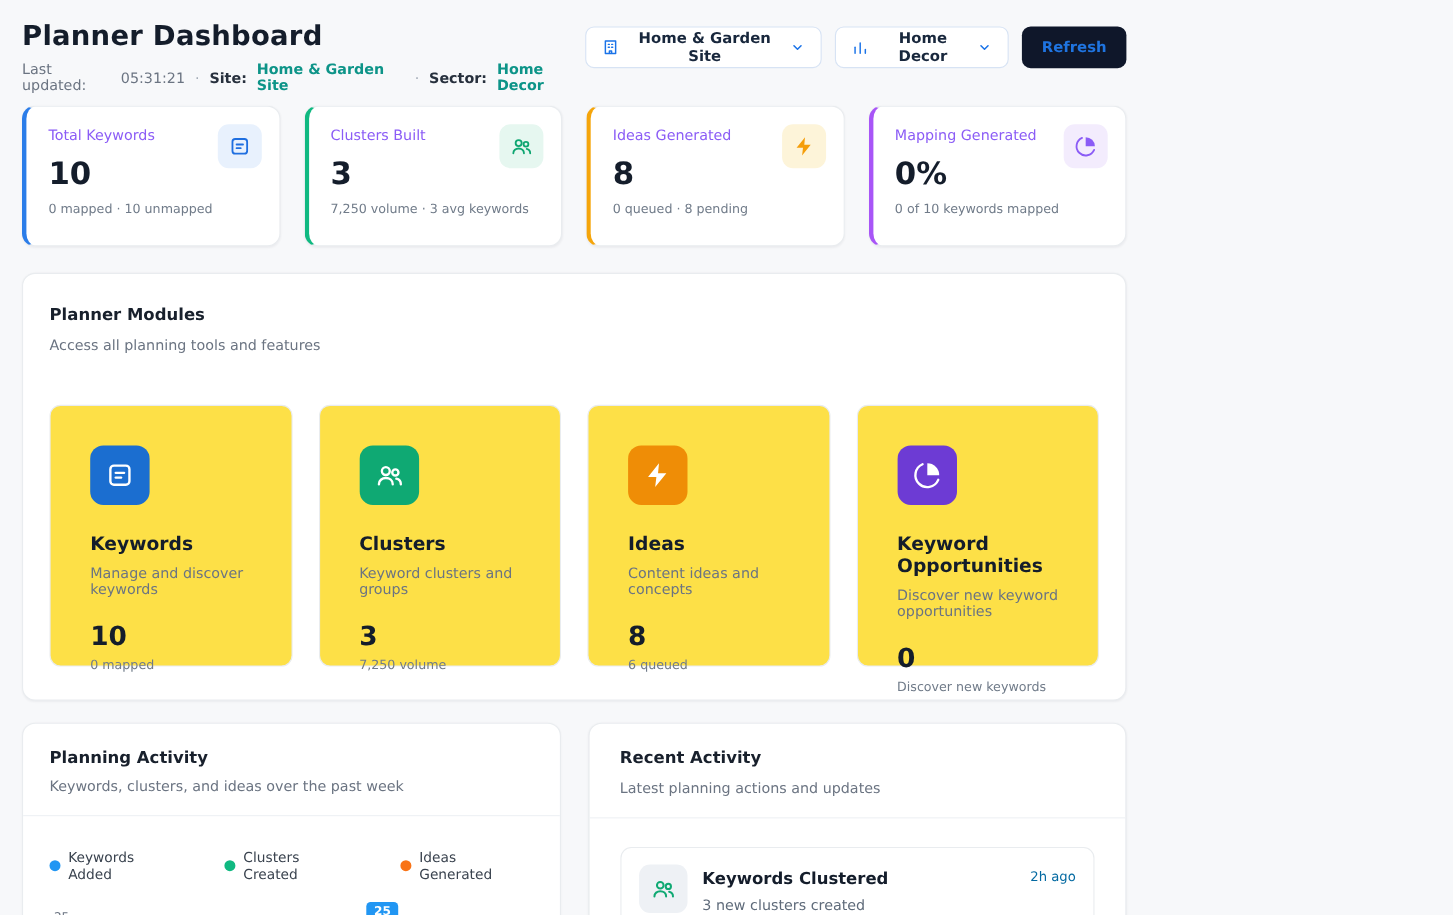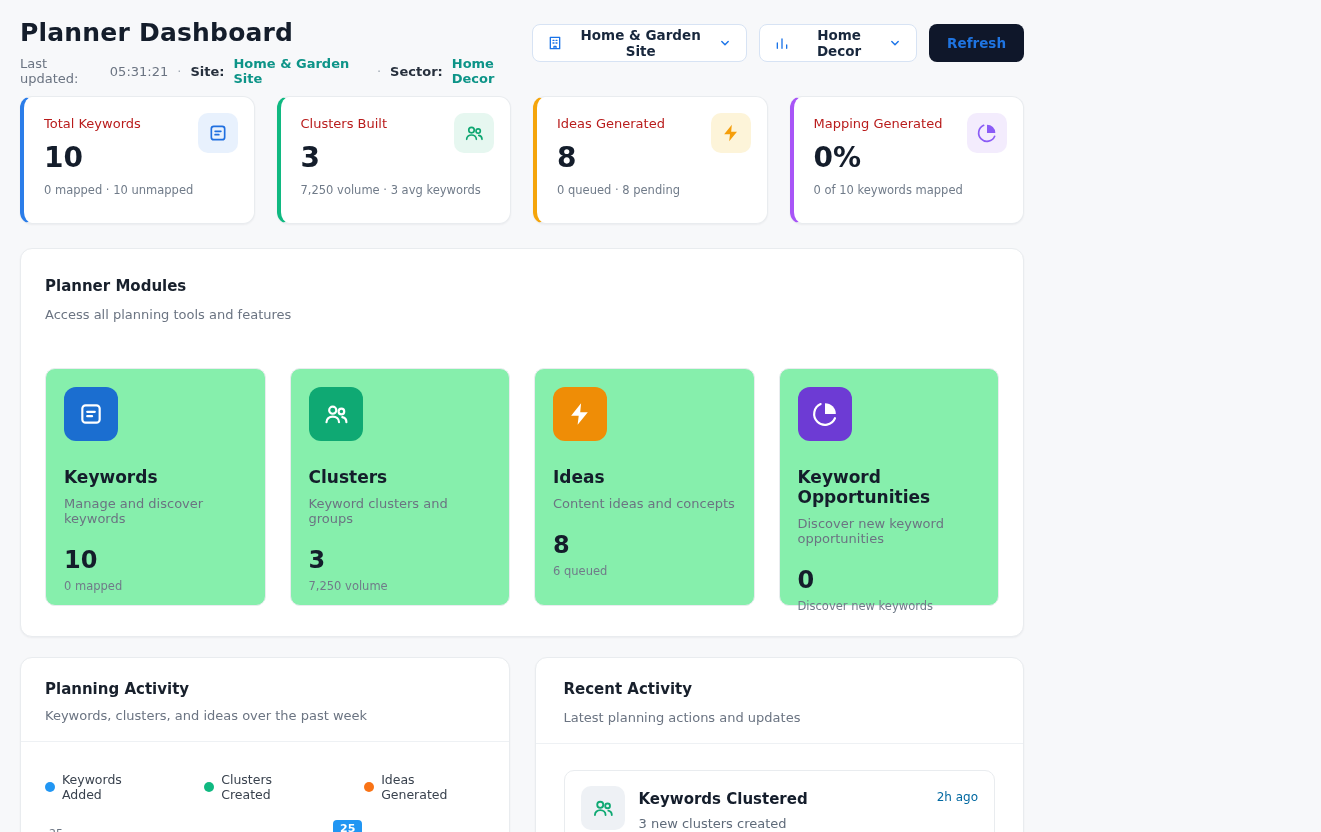--- a/index.html
+++ b/index.html
@@ -31,21 +31,21 @@
     font-family:inherit;
   }
 
   
   .stats { margin-top:10px; display:grid; grid-template-columns:repeat(4,1fr); gap:22px; }
   .stat-card {
     position:relative; background:#fff; border:1px solid #e9ecef;
     border-left-width:4px; border-left-style:solid; border-radius:12px;
     padding:19px 20px; height:128px; box-shadow:0 1px 2px rgba(16,24,40,.05);
   }
-  .s-label { font-size:13px; color:#b91c1c; }
+  .s-label { font-size:13px; color:#8b5cf6; }
   .s-value { font-size:28px; font-weight:800; color:#141d2b; margin-top:10px; }
   .s-sub { font-size:11.5px; color:#707b89; margin-top:9px; }
   .stat-icon {
     position:absolute; top:16px; right:16px; width:40px; height:40px; border-radius:10px;
     display:flex; align-items:center; justify-content:center;
   }
   .sc-blue   { border-left-color:#2b7de9; }
   .sc-blue .stat-icon   { background:#e8f1fd; color:#1f6fe0; }
   .sc-green  { border-left-color:#10b981; }
   .sc-green .stat-icon  { background:#e6f7f0; color:#0ea671; }
@@ -56,22 +56,22 @@
 
   
   .modules-card {
     margin-top:24px; background:#fff; border:1px solid #e9ecef; border-radius:12px;
     padding:28px 24px 30px; box-shadow:0 1px 2px rgba(16,24,40,.05);
   }
   .section-title { font-size:15px; font-weight:700; color:#18202c; }
   .section-sub { font-size:13px; color:#6b7482; margin-top:12px; }
   .modules-grid { margin-top:46px; display:grid; grid-template-columns:repeat(4,1fr); gap:24px; }
   .module-card {
-    border:1px solid #e9ecef; border-radius:10px; padding:18px; height:238px;
-    background:#86efac; cursor:pointer;
+    border:1px solid #e9ecef; border-radius:10px; padding:36px; height:238px;
+    background:#fde047; cursor:pointer;
   }
   .module-icon {
     width:54px; height:54px; border-radius:12px; color:#fff;
     display:flex; align-items:center; justify-content:center;
   }
   .mi-blue   { background:#1b6ed0; }
   .mi-green  { background:#0fa973; }
   .mi-orange { background:#ef8d06; }
   .mi-purple { background:#6d3bd4; }
   .m-title { font-size:17px; font-weight:700; margin-top:26px; color:#141d2b; }

